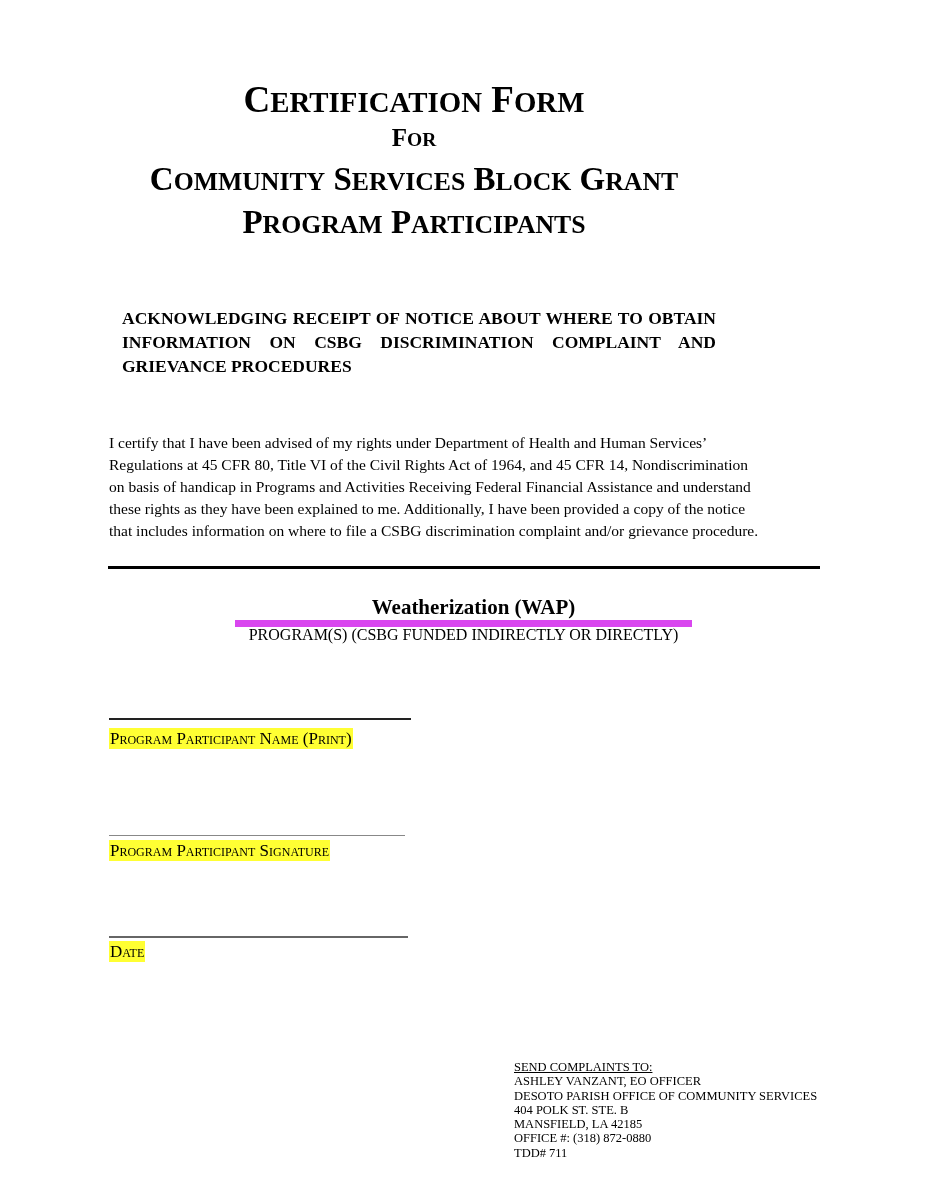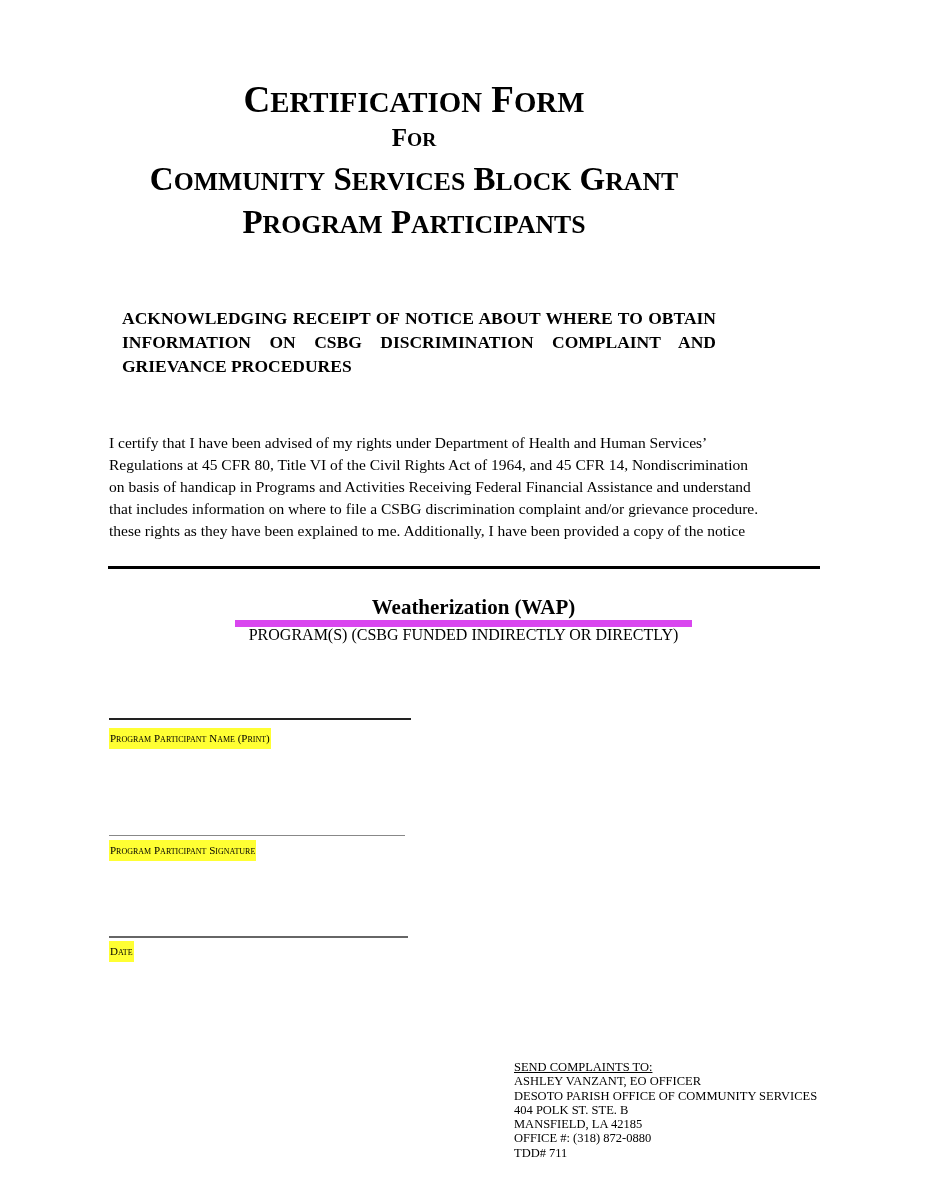--- a/index.html
+++ b/index.html
@@ -29,21 +29,21 @@
                    text-align: center; font-weight: bold; font-size: 21px; line-height: 26px;
                    border-bottom: 7px solid #d946ef; padding-left: 20px; box-sizing: border-box; }
   .program-caption { position: absolute; left: 235px; top: 624px; width: 457px;
                      text-align: center; font-size: 16px; line-height: 22px; }
 
   .sig-line { position: absolute; left: 109px; height: 0; }
   .line-name { top: 718px; width: 302px; border-top: 2px solid #222; }
   .line-sig { top: 835px; width: 296px; border-top: 1px solid #888; }
   .line-date { top: 936px; width: 299px; border-top: 2px solid #666; }
 
-  .field-label { position: absolute; left: 109px; font-size: 11px; line-height: 21px;
+  .field-label { position: absolute; left: 109px; font-size: 17px; line-height: 21px;
                  background: #ffff33; padding: 0 1px; font-variant: small-caps; }
   .label-name { top: 728px; }
   .label-sig { top: 840px; }
   .label-date { top: 941px; }
 
   .complaints { position: absolute; left: 514px; top: 1060px; font-size: 12.5px; line-height: 14.3px; }
   .complaints span { display: block; white-space: nowrap; }
   .complaints .hdr { text-decoration: underline; }
   .tdd-gap { display: inline-block; width: 16px; }
 </style>
@@ -66,22 +66,22 @@
 <div class="ack">
   <span class="just">ACKNOWLEDGING RECEIPT OF NOTICE ABOUT WHERE TO OBTAIN</span>
   <span class="just">INFORMATION ON CSBG DISCRIMINATION COMPLAINT AND</span>
   <span>GRIEVANCE PROCEDURES</span>
 </div>
 
 <div class="body-text">
   <span>I certify that I have been advised of my rights under Department of Health and Human Services’</span>
   <span>Regulations at 45 CFR 80, Title VI of the Civil Rights Act of 1964, and 45 CFR 14, Nondiscrimination</span>
   <span>on basis of handicap in Programs and Activities Receiving Federal Financial Assistance and understand</span>
+  <span>these rights as they have been explained to me.  Additionally, I have been provided a copy of the notice</span>
   <span>that includes information on where to file a CSBG discrimination complaint and/or grievance procedure.</span>
-  <span>these rights as they have been explained to me.  Additionally, I have been provided a copy of the notice</span>
 </div>
 
 <div class="rule"></div>
 
 <div class="program-value">Weatherization (WAP)</div>
 <div class="program-caption">PROGRAM(S) (CSBG FUNDED INDIRECTLY OR DIRECTLY)</div>
 
 <div class="sig-line line-name"></div>
 <div class="field-label label-name">Program Participant Name (Print)</div>
 

